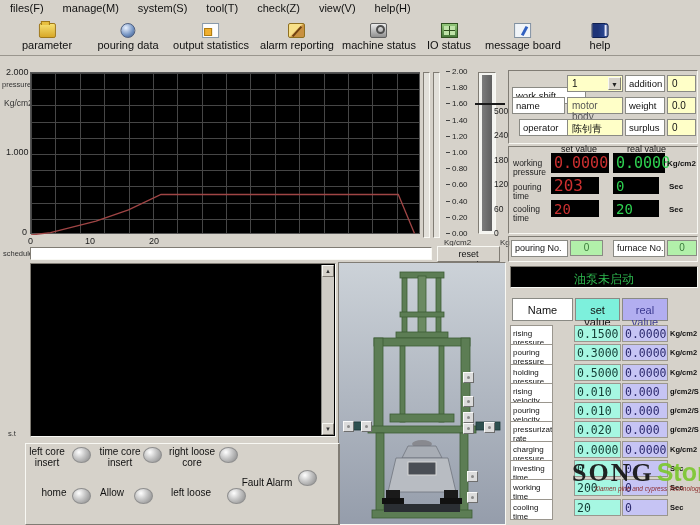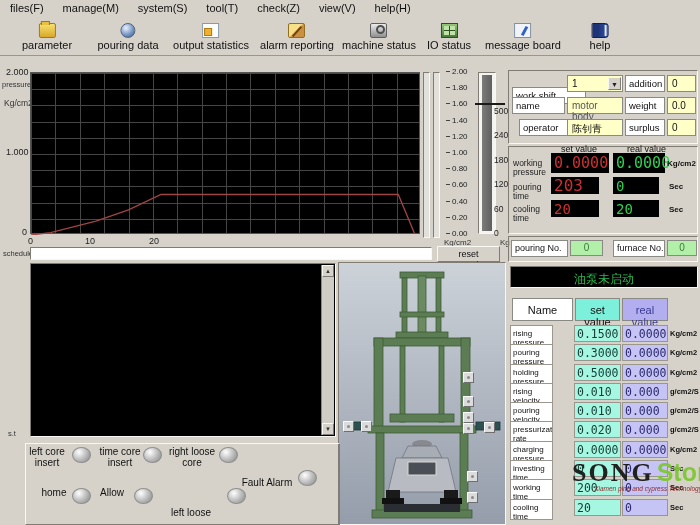--- a/index.html
+++ b/index.html
@@ -411,21 +411,21 @@
 <div class="lamp" style="left:143px;top:447px"></div>
 <div class="btn-label" style="left:166px;top:446px;width:52px">right loose
 core</div>
 <div class="lamp" style="left:219px;top:447px"></div>
 <div class="btn-label" style="left:238px;top:477px;width:58px">Fault Alarm</div>
 <div class="lamp" style="left:298px;top:470px"></div>
 <div class="btn-label" style="left:30px;top:487px;width:48px">home</div>
 <div class="lamp" style="left:72px;top:488px"></div>
 <div class="btn-label" style="left:88px;top:487px;width:48px">Allow</div>
 <div class="lamp" style="left:134px;top:488px"></div>
-<div class="btn-label" style="left:165px;top:507px;width:52px">left loose</div>
+<div class="btn-label" style="left:165px;top:487px;width:52px">left loose</div>
 <div class="lamp" style="left:227px;top:488px"></div>
 
 <div id="watermark" class="abs">
   <div id="wm-line">
     <span id="wm-1">SONG</span>
     <span id="wm-2" style="color: rgb(125, 200, 50);">Store</span>
   </div>
   <div id="wm-sub">Xiamen pine and cypress Technology</div>
 </div>
 

